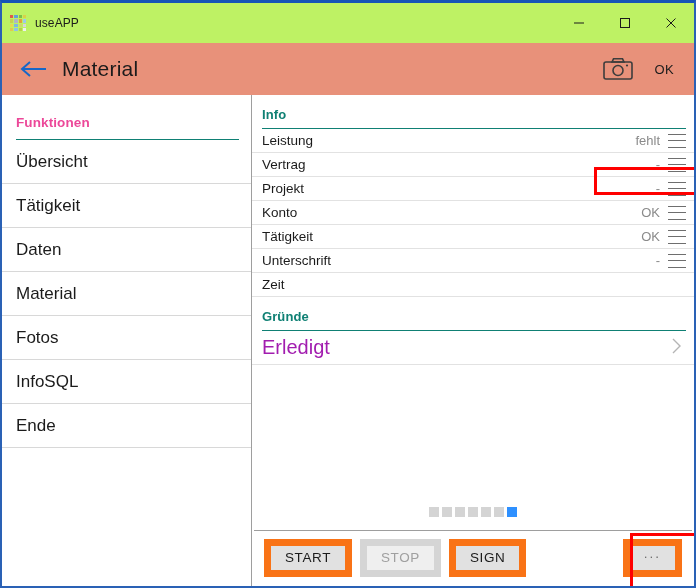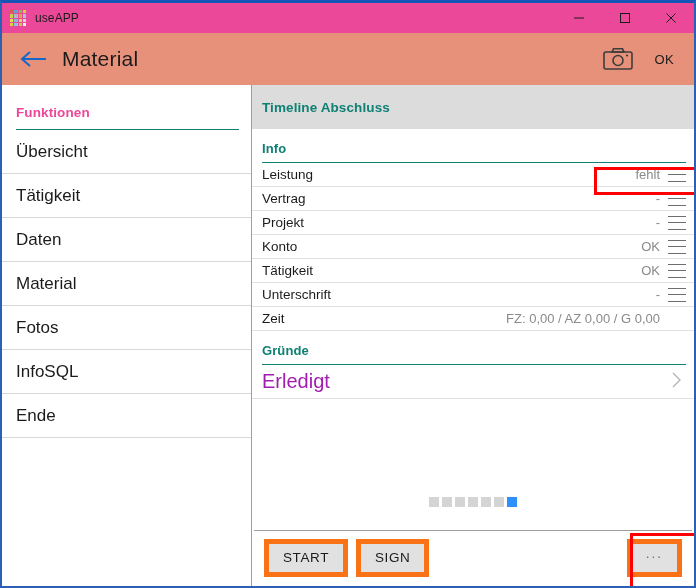--- a/index.html
+++ b/index.html
@@ -19,22 +19,22 @@
     border-left: 2px solid #2a61b5;
     border-right: 2px solid #2a61b5;
     border-bottom: 2px solid #2a61b5;
     border-top: 3px solid #1655b8;
     box-sizing: border-box;
   }
 
   
   .titlebar {
     position: relative;
-    height: 30px;
-    background: #ec4899;
+    height: 40px;
+    background: #bef264;
     display: flex;
     align-items: center;
     flex: none;
   }
   .title-left {
     display: flex;
     align-items: center;
     gap: 9px;
     padding-left: 8px;
   }
@@ -284,21 +284,21 @@
     border-top: 1px solid #9e9e9e;
     display: flex;
     align-items: center;
     padding: 0 10px 0 10px;
     box-sizing: border-box;
   }
   .btn {
     min-width: 54px;
     height: 38px;
     background: #e1e1e1;
-    border: 5px solid #f97316;
+    border: 7px solid #f97316;
     color: #1b1b1b;
     font-size: 13.5px;
     font-family: "Liberation Sans", sans-serif;
     letter-spacing: 0.6px;
     margin-right: 8px;
     padding: 0 14px;
     cursor: default;
   }
   .btn.disabled {
     background: #efefef;
@@ -428,23 +428,20 @@
       <div class="side-item">
         <span>InfoSQL</span>
       </div>
       <div class="side-item">
         <span>Ende</span>
       </div>
     </div>
 
     <div class="main">
 
-      <div class="panel-header">
-        <span class="panel-header-text">Timeline Abschluss</span>
-      </div>
 
       <div class="section-head">
         <span class="section-head-text">Info</span>
       </div>
       <div class="section-rule"></div>
 
       <div class="info-row">
         <span class="info-label">Leistung</span>
         <span class="info-value">fehlt</span>
         <span class="hamburger">
@@ -493,21 +490,20 @@
         <span class="info-label">Unterschrift</span>
         <span class="info-value">-</span>
         <span class="hamburger">
             <span></span>
             <span></span>
             <span></span>
           </span>
       </div>
       <div class="info-row">
         <span class="info-label">Zeit</span>
-        <span class="info-value">FZ: 0,00 / AZ 0,00 / G 0,00</span>
         <span class="spacer-cell"></span>
       </div>
 
       <div class="section-head">
         <span class="section-head-text">Gründe</span>
       </div>
       <div class="section-rule"></div>
 
       <div class="reason-row">
         <span class="reason-label">Erledigt</span>
@@ -526,20 +522,21 @@
         <span class="dot"></span>
         <span class="dot"></span>
         <span class="dot active"></span>
       </div>
 
     </div>
   </div>
 
   <div class="bottombar">
     <button class="btn">START</button>
+    <button class="btn disabled">STOP</button>
     <button class="btn">SIGN</button>
     <button class="btn more">...</button>
   </div>
 
   <div class="redbox" id="redbox-leistung"></div>
   <div class="redbox" id="redbox-more"></div>
 
 </div>
 
 </body></html>

